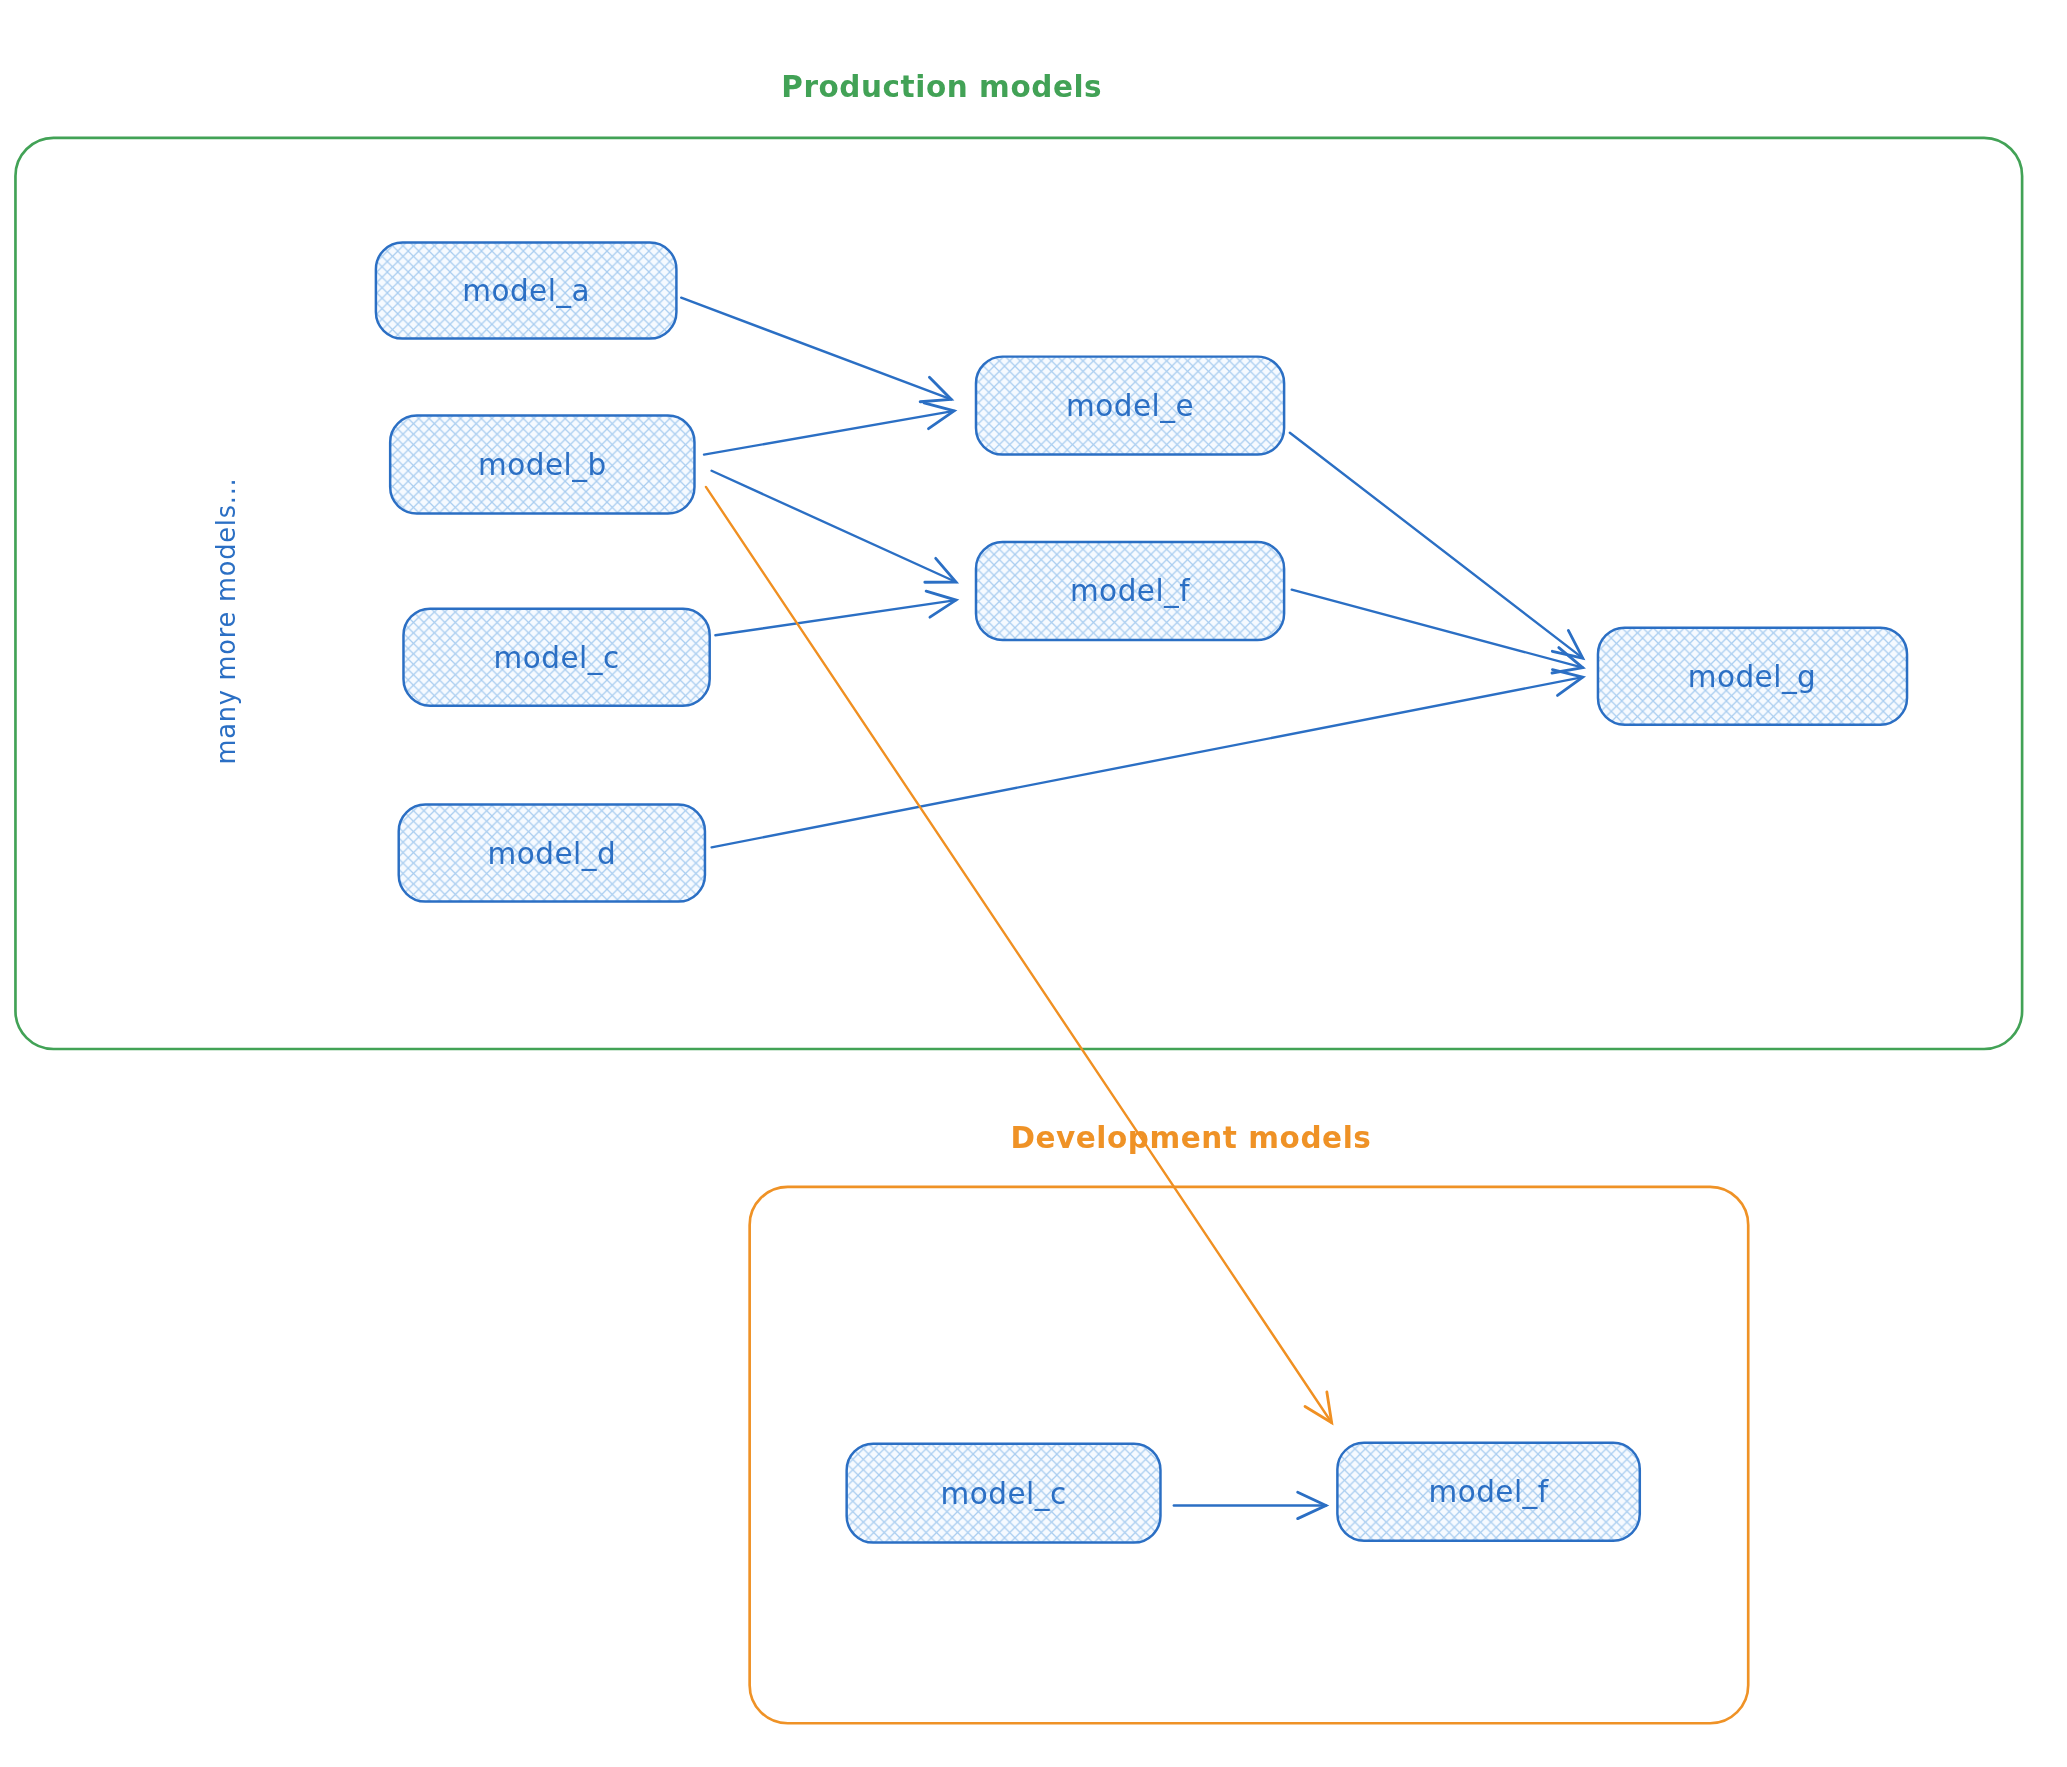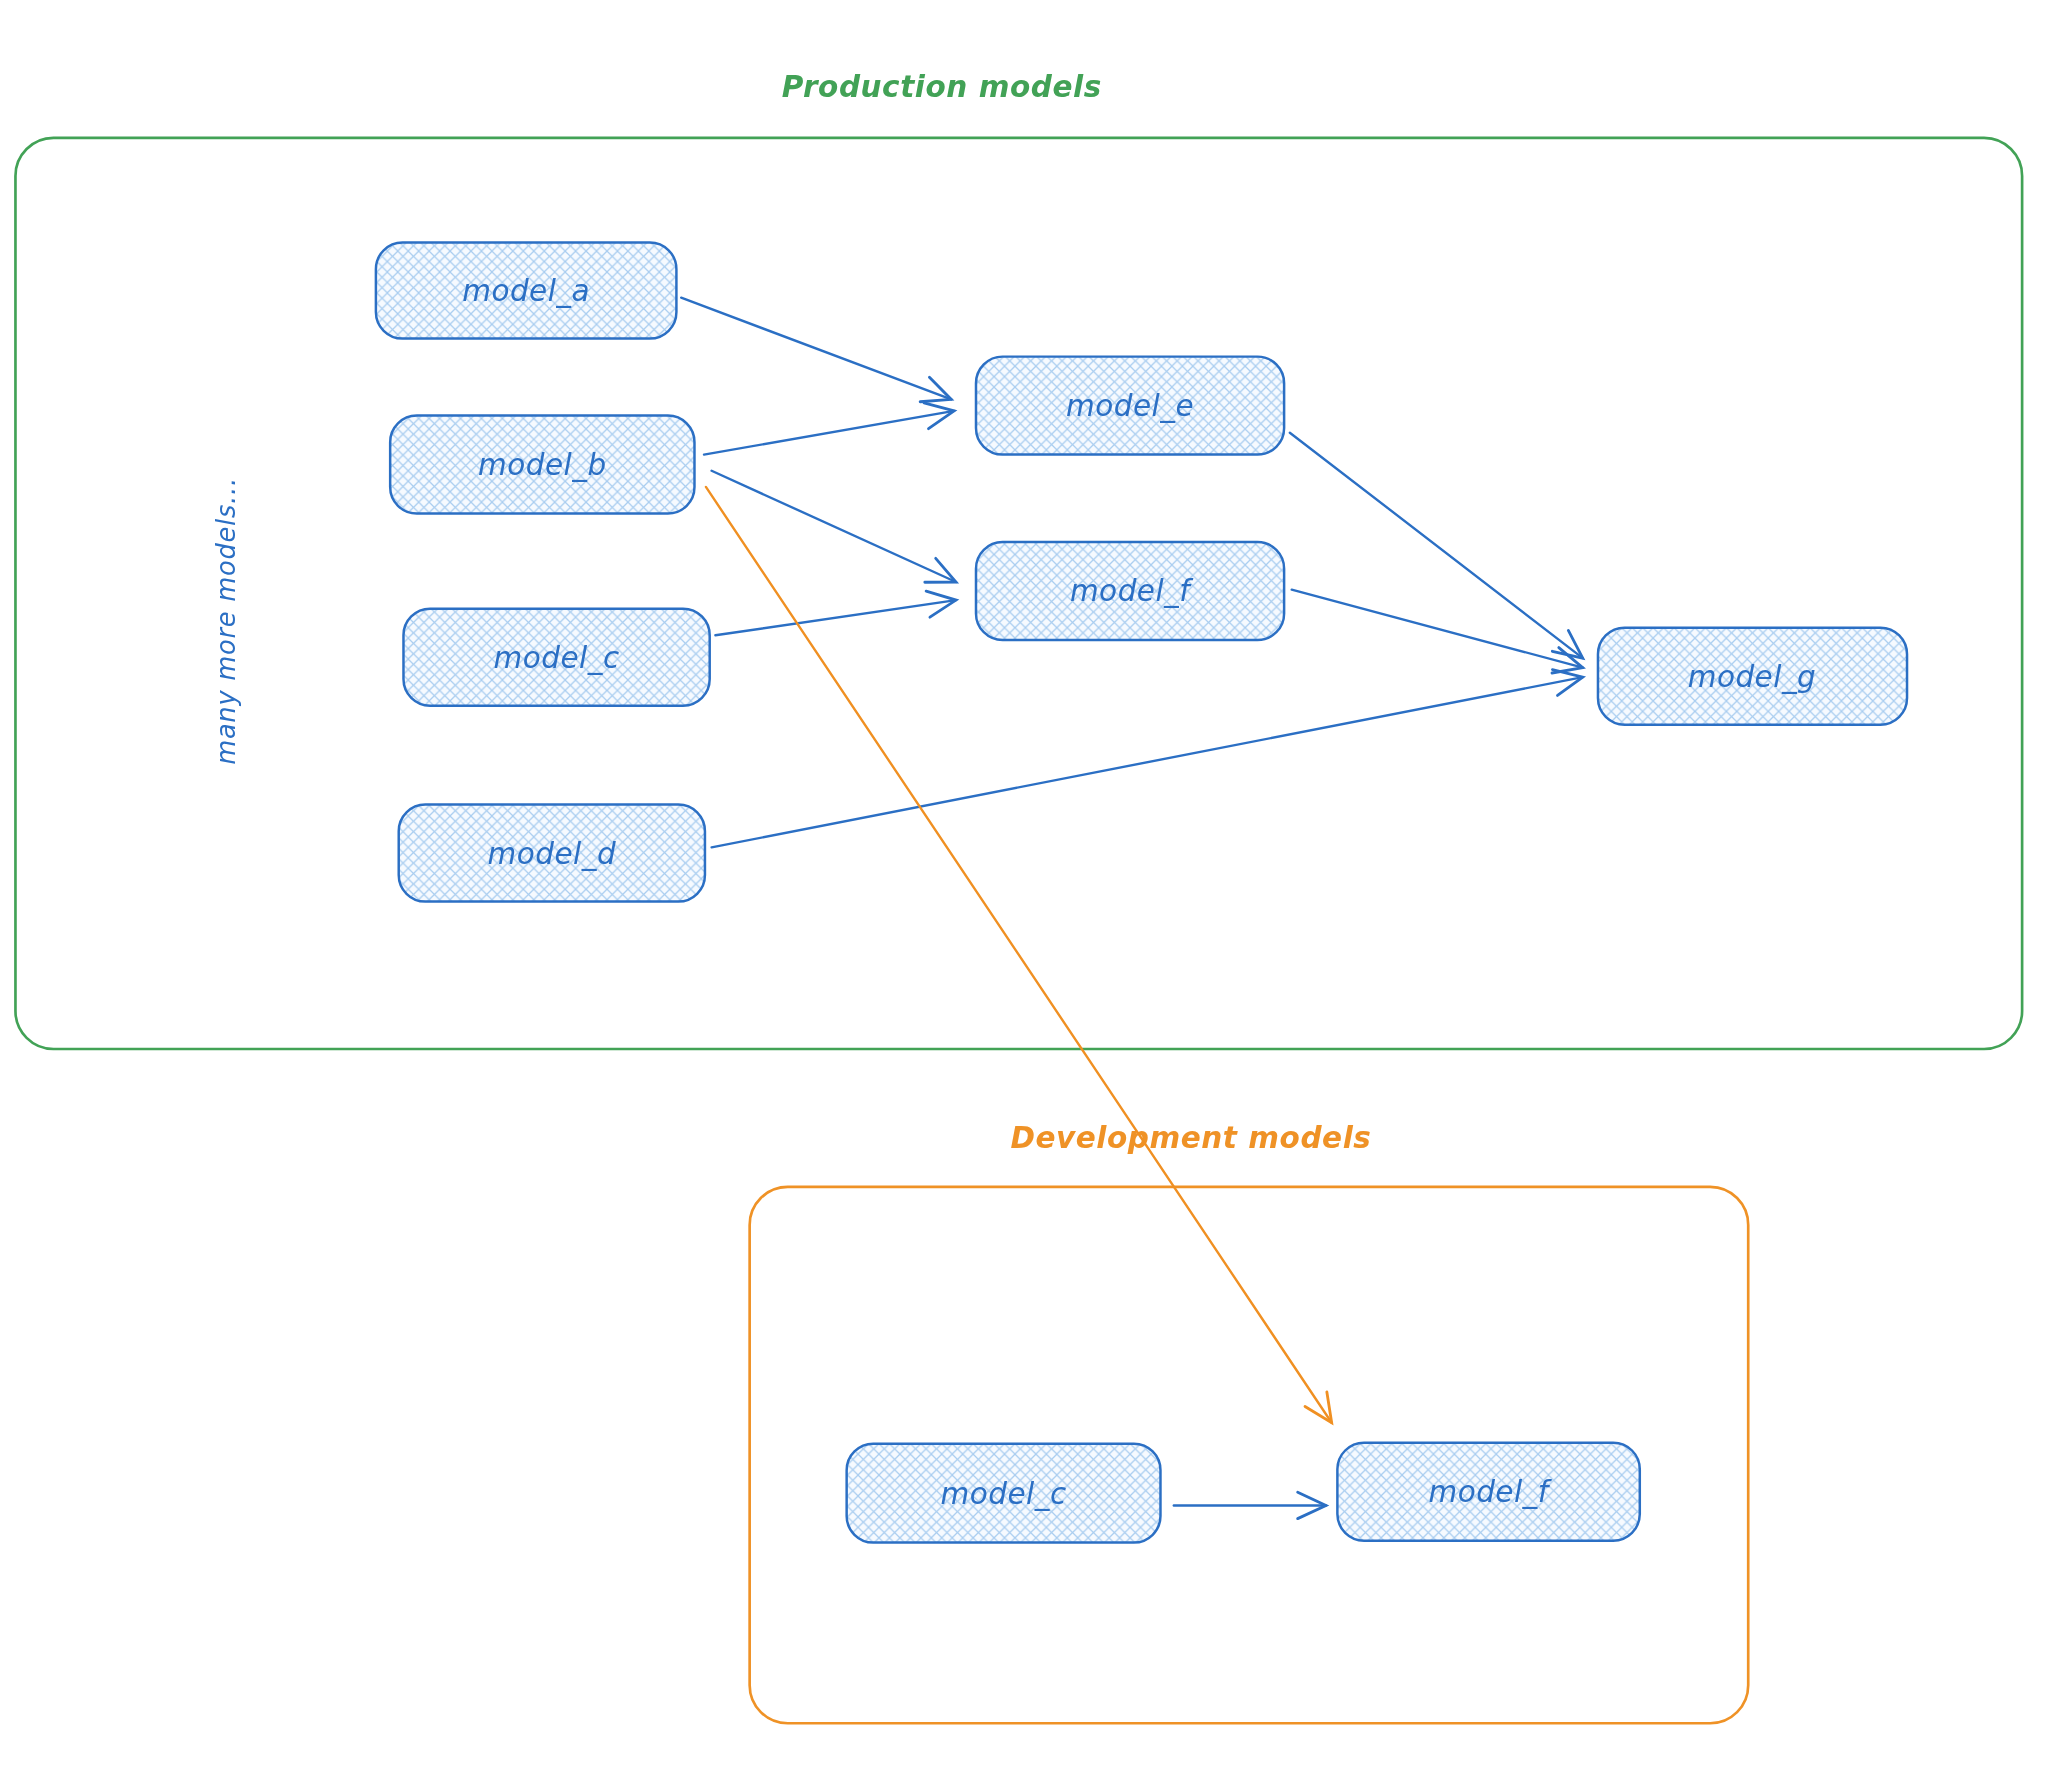--- a/index.html
+++ b/index.html
@@ -8,21 +8,20 @@
     background: #ffffff;
     width: 2068px;
     height: 1767px;
     overflow: hidden;
     font-family: "DejaVu Sans", sans-serif;
   }
   .canvas-wrap {
     position: relative;
     width: 2068px;
     height: 1377px;
-    font-style: italic;
   }
   svg { display: block; }
   .node-rect {
     fill: url(#crosshatch);
     stroke: #2b6fc4;
     stroke-width: 2.6;
   }
   .node-label {
     fill: #2b6fc4;
     font-size: 31px;

